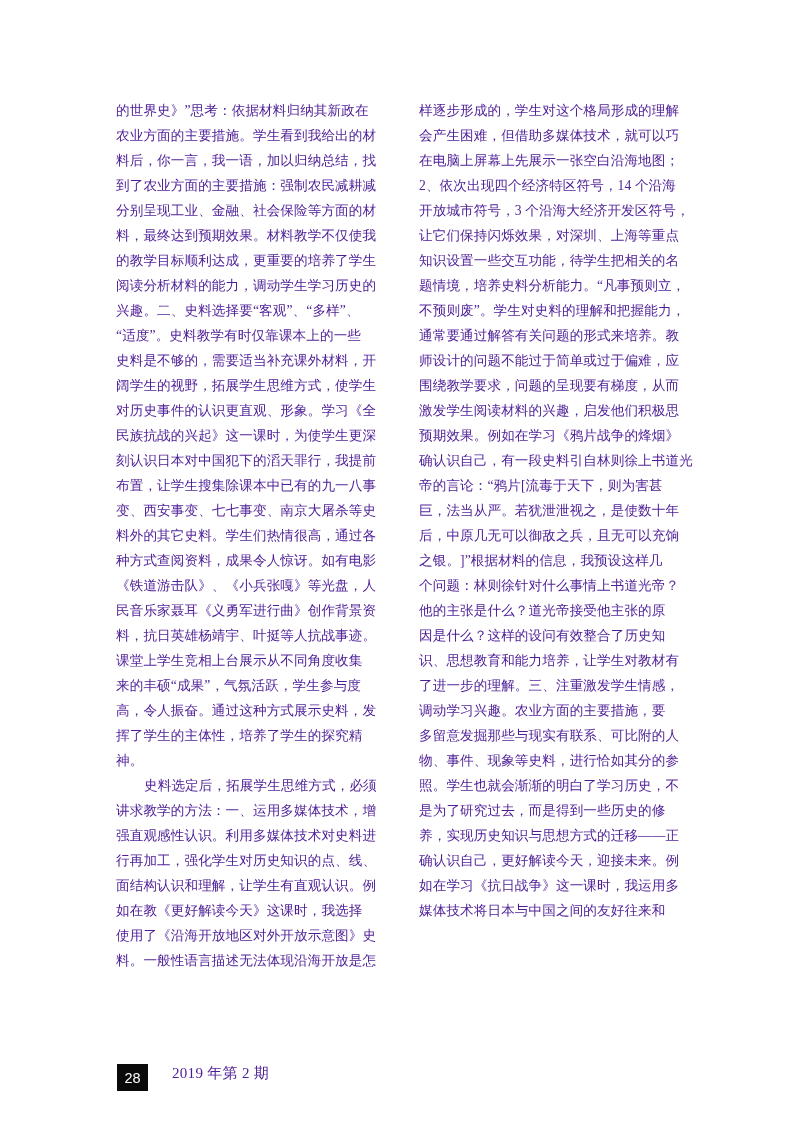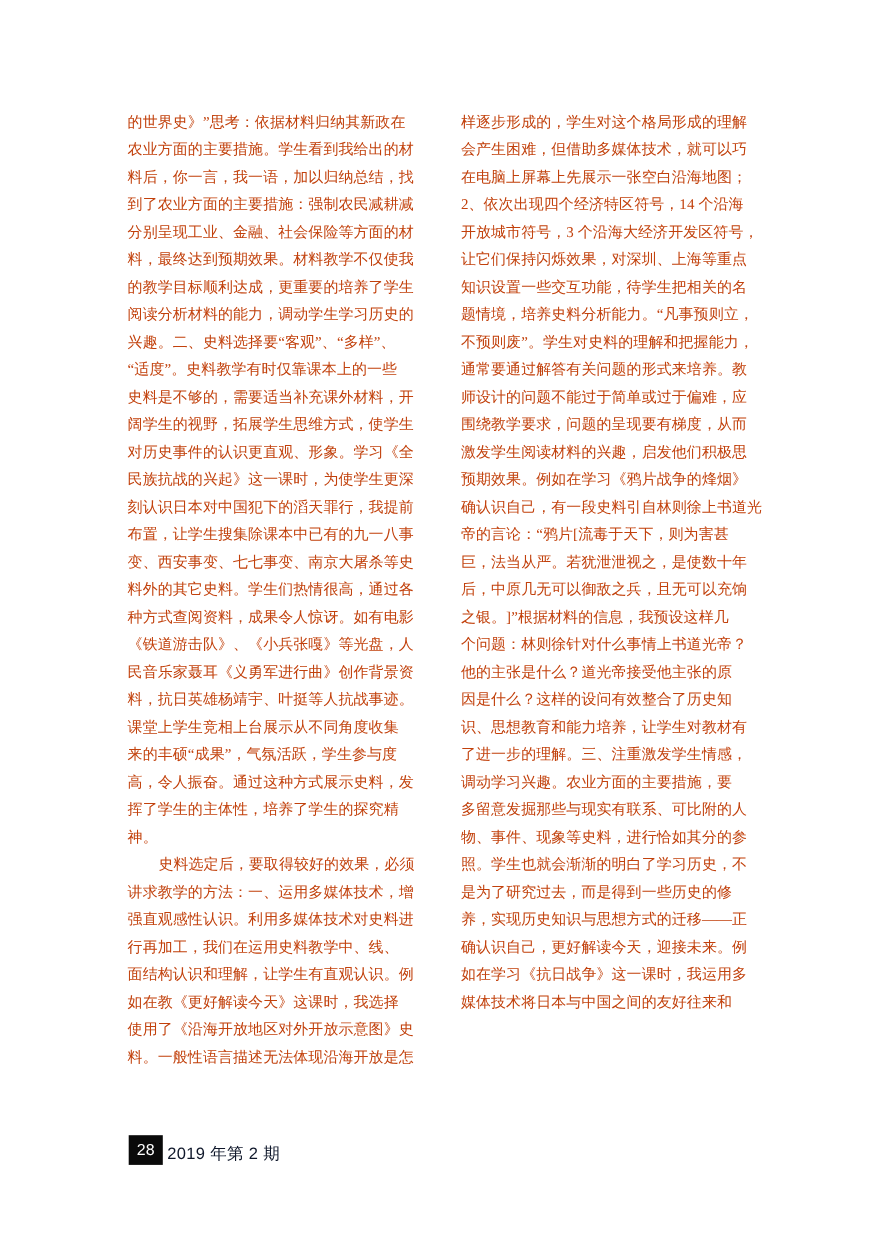--- a/index.html
+++ b/index.html
@@ -16,54 +16,54 @@
   }
   .page {
     position: absolute;
     inset: 0;
     background: #ffffff;
   }
   .col {
     position: absolute;
     top: 98px;
     font-size: 13.6px;
-    color: #c2410c;
+    color: #4c1d95;
   }
   .col-left  { left: 116px; width: 272px; }
   .col-right { left: 407px; width: 283px; margin-left: 12px; }
   .line {
     height: 25px;
     line-height: 25px;
     white-space: nowrap;
     letter-spacing: 0.1px;
   }
   .line.indent { text-indent: 28px; }
   .footer {
     position: absolute;
     left: 117px;
-    top: 1032px;
+    top: 1064px;
     display: flex;
-    align-items: flex-end;
-    gap: 4px;
+    align-items: flex-start;
+    gap: 24px;
   }
   .pagenum-badge {
     display: inline-flex;
     align-items: center;
     justify-content: center;
     width: 31px;
     height: 27px;
     background: #0a0a0a;
     color: #ffffff;
     font-family: "Liberation Sans", "DejaVu Sans", sans-serif;
     font-size: 14.5px;
   }
   .issue-label {
-    font-family: Liberation Sans, sans-serif;
+    font-family: Liberation Serif, serif;
     font-size: 15px;
-    color: #0f172a;
+    color: #4c1d95;
     letter-spacing: 0.3px;
   }
 </style>
 </head>
 <body>
 
 <div class="page">
 
   <div class="col col-left">
       <div class="line">的世界史》”思考：依据材料归纳其新政在</div>
@@ -86,24 +86,24 @@
       <div class="line">料外的其它史料。学生们热情很高，通过各</div>
       <div class="line">种方式查阅资料，成果令人惊讶。如有电影</div>
       <div class="line">《铁道游击队》、《小兵张嘎》等光盘，人</div>
       <div class="line">民音乐家聂耳《义勇军进行曲》创作背景资</div>
       <div class="line">料，抗日英雄杨靖宇、叶挺等人抗战事迹。</div>
       <div class="line">课堂上学生竞相上台展示从不同角度收集</div>
       <div class="line">来的丰硕“成果”，气氛活跃，学生参与度</div>
       <div class="line">高，令人振奋。通过这种方式展示史料，发</div>
       <div class="line">挥了学生的主体性，培养了学生的探究精</div>
       <div class="line">神。</div>
-      <div class="line indent">史料选定后，要取得较好的效果，必须</div>
+      <div class="line indent">史料选定后，拓展学生思维方式，必须</div>
       <div class="line">讲求教学的方法：一、运用多媒体技术，增</div>
       <div class="line">强直观感性认识。利用多媒体技术对史料进</div>
-      <div class="line">行再加工，我们在运用史料教学中、线、</div>
+      <div class="line">行再加工，强化学生对历史知识的点、线、</div>
       <div class="line">面结构认识和理解，让学生有直观认识。例</div>
       <div class="line">如在教《更好解读今天》这课时，我选择</div>
       <div class="line">使用了《沿海开放地区对外开放示意图》史</div>
       <div class="line">料。一般性语言描述无法体现沿海开放是怎</div>
     </div>
 
   <div class="col col-right">
       <div class="line">样逐步形成的，学生对这个格局形成的理解</div>
       <div class="line">会产生困难，但借助多媒体技术，就可以巧</div>
       <div class="line">在电脑上屏幕上先展示一张空白沿海地图；</div>

